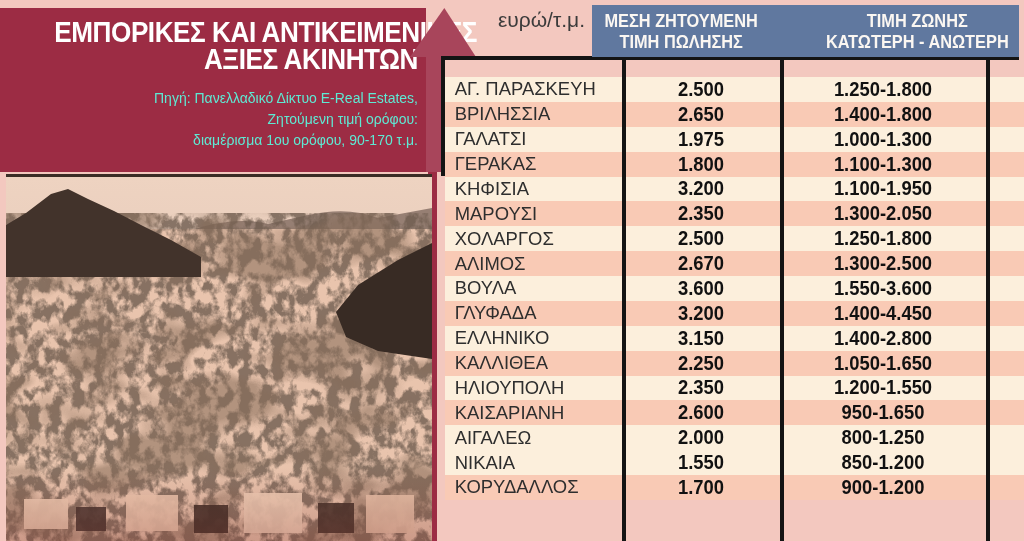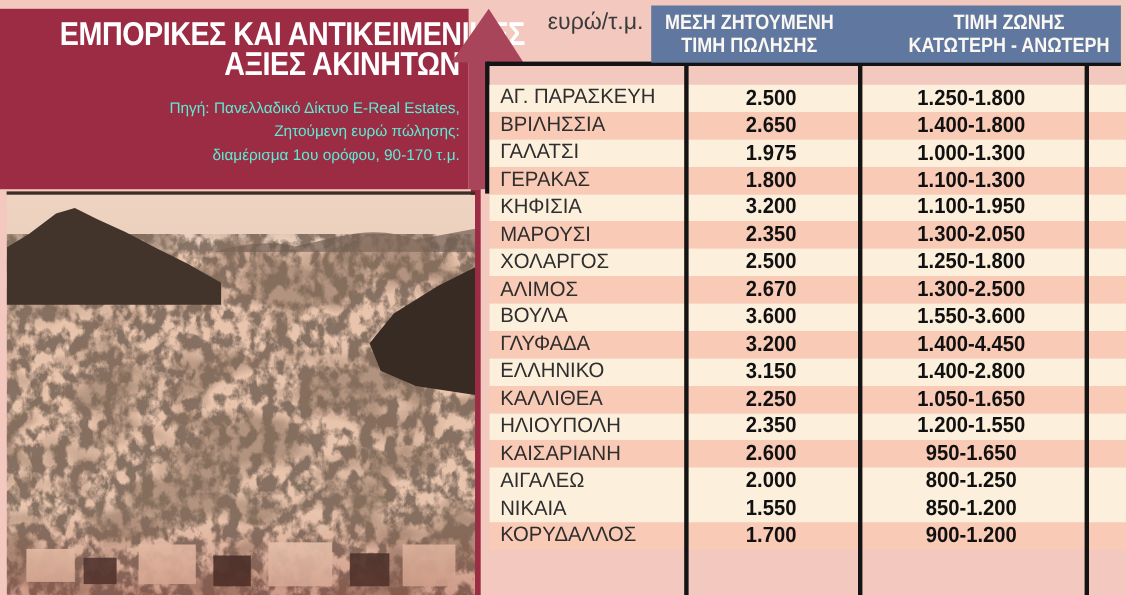--- a/index.html
+++ b/index.html
@@ -52,21 +52,21 @@
 </head>
 <body>
 
 <div class="canvas">
 
   <div class="banner">
     <div class="title-line">ΕΜΠΟΡΙΚΕΣ ΚΑΙ ΑΝΤΙΚΕΙΜΕΝΙΚΕΣ</div>
     <div class="title-line">ΑΞΙΕΣ ΑΚΙΝΗΤΩΝ</div>
     <div class="source">
       <div>Πηγή: Πανελλαδικό Δίκτυο E-Real Estates,</div>
-      <div>Ζητούμενη ευρώ πώλησης:</div>
+      <div>Ζητούμενη τιμή ορόφου:</div>
       <div>διαμέρισμα 1ου ορόφου, 90-170 τ.μ.</div>
     </div>
   </div>
   <div class="arrow-stem"></div>
   <div class="arrow-head"></div>
   <div class="table-left-border"></div>
 
   <div class="photo-strip"></div>
   <div class="photo">
     <svg viewBox="0 0 426 364" preserveAspectRatio="none">

